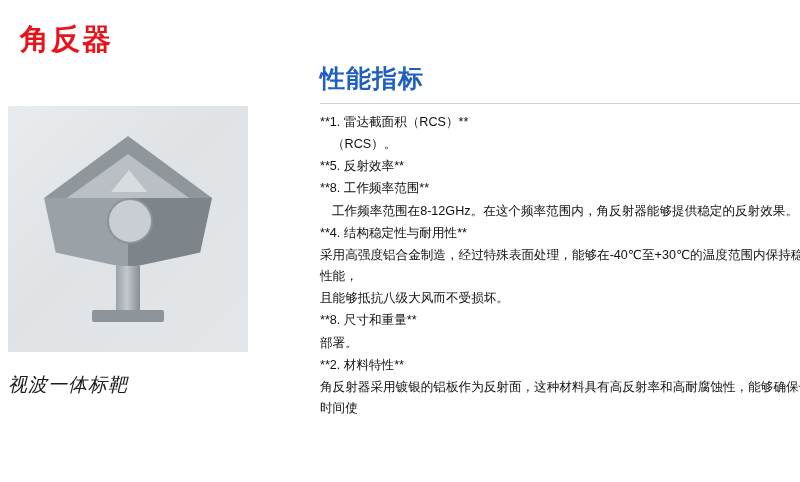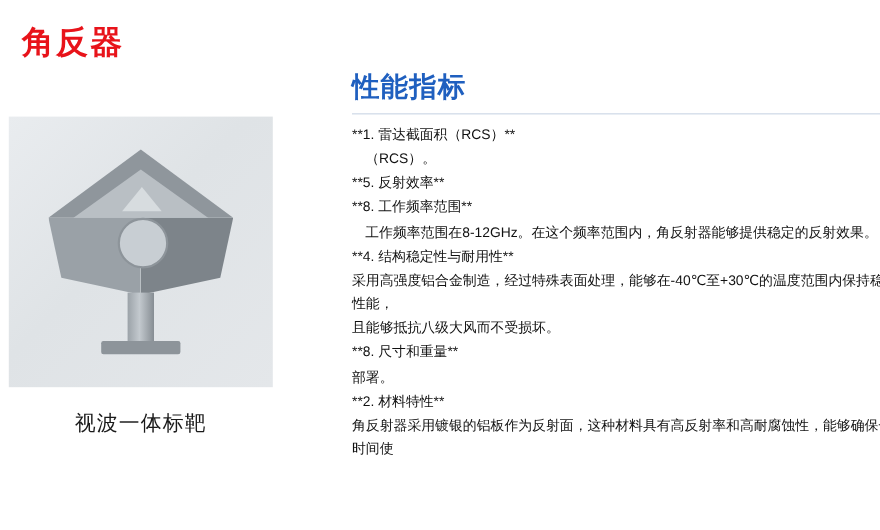--- a/index.html
+++ b/index.html
@@ -128,24 +128,25 @@
     width: 72px;
     height: 12px;
     background: #8d949a;
     border-radius: 2px;
   }
   .image-caption {
     position: absolute;
     left: 8px;
     top: 372px;
     width: 240px;
-    text-align: center;
+    text-align: left;
     font-size: 19px;
     color: #1a1a1a;
     letter-spacing: 1px;
+    font-style: italic;
   }
 
   
   .right-col {
     position: absolute;
     left: 288px;
     top: 0;
     width: 500px;
     height: 482px;
     margin-left: 28px;

